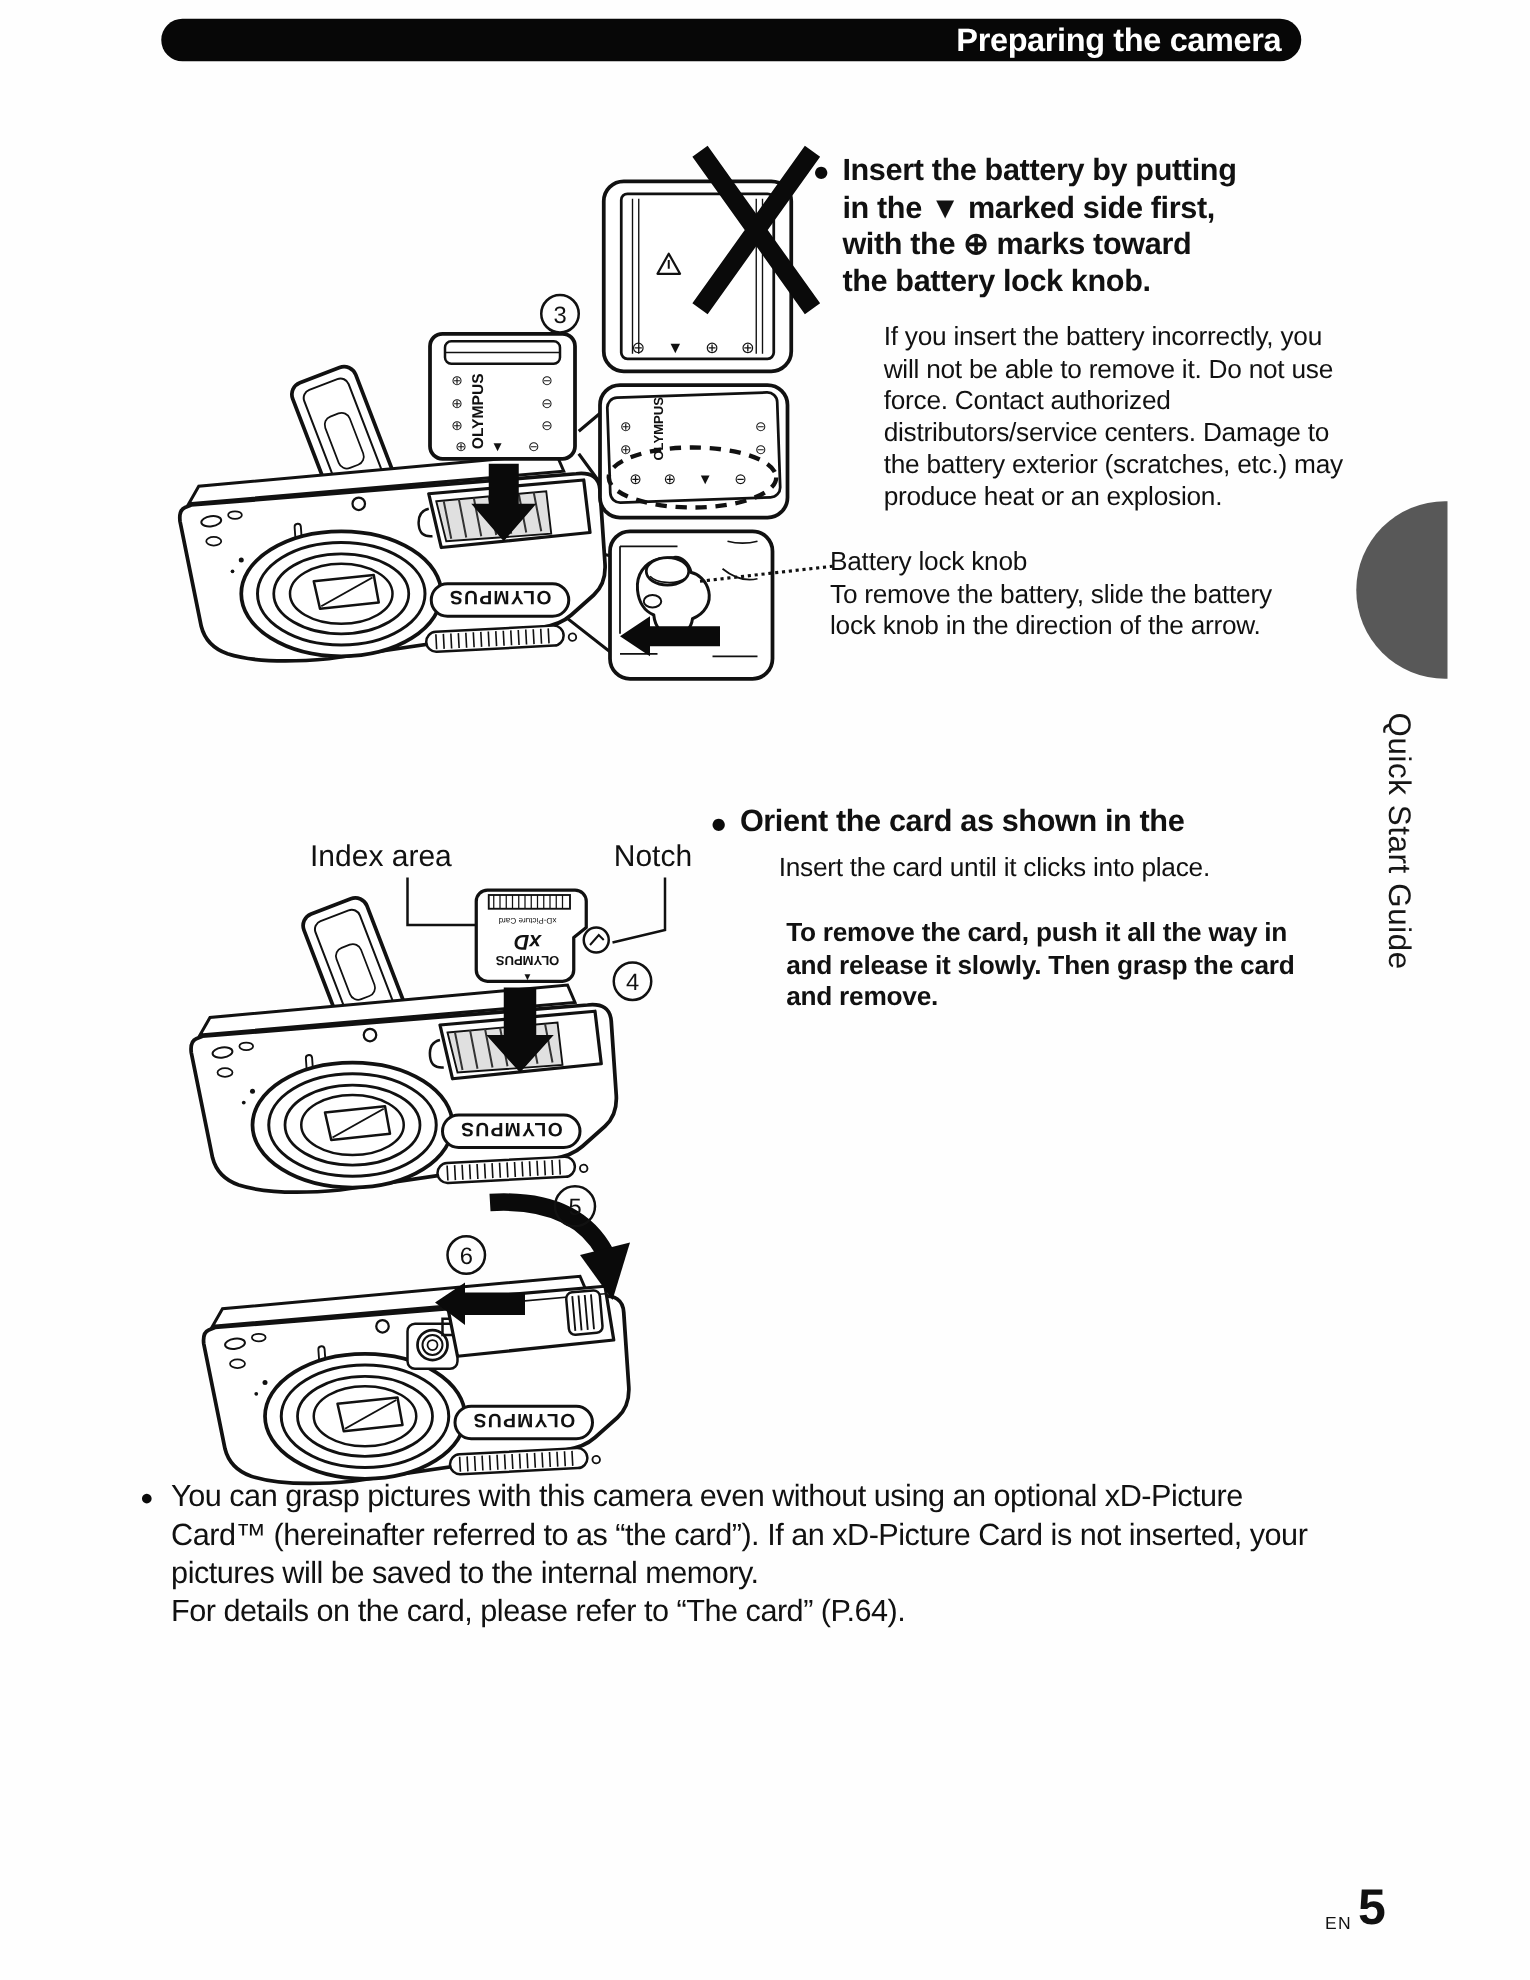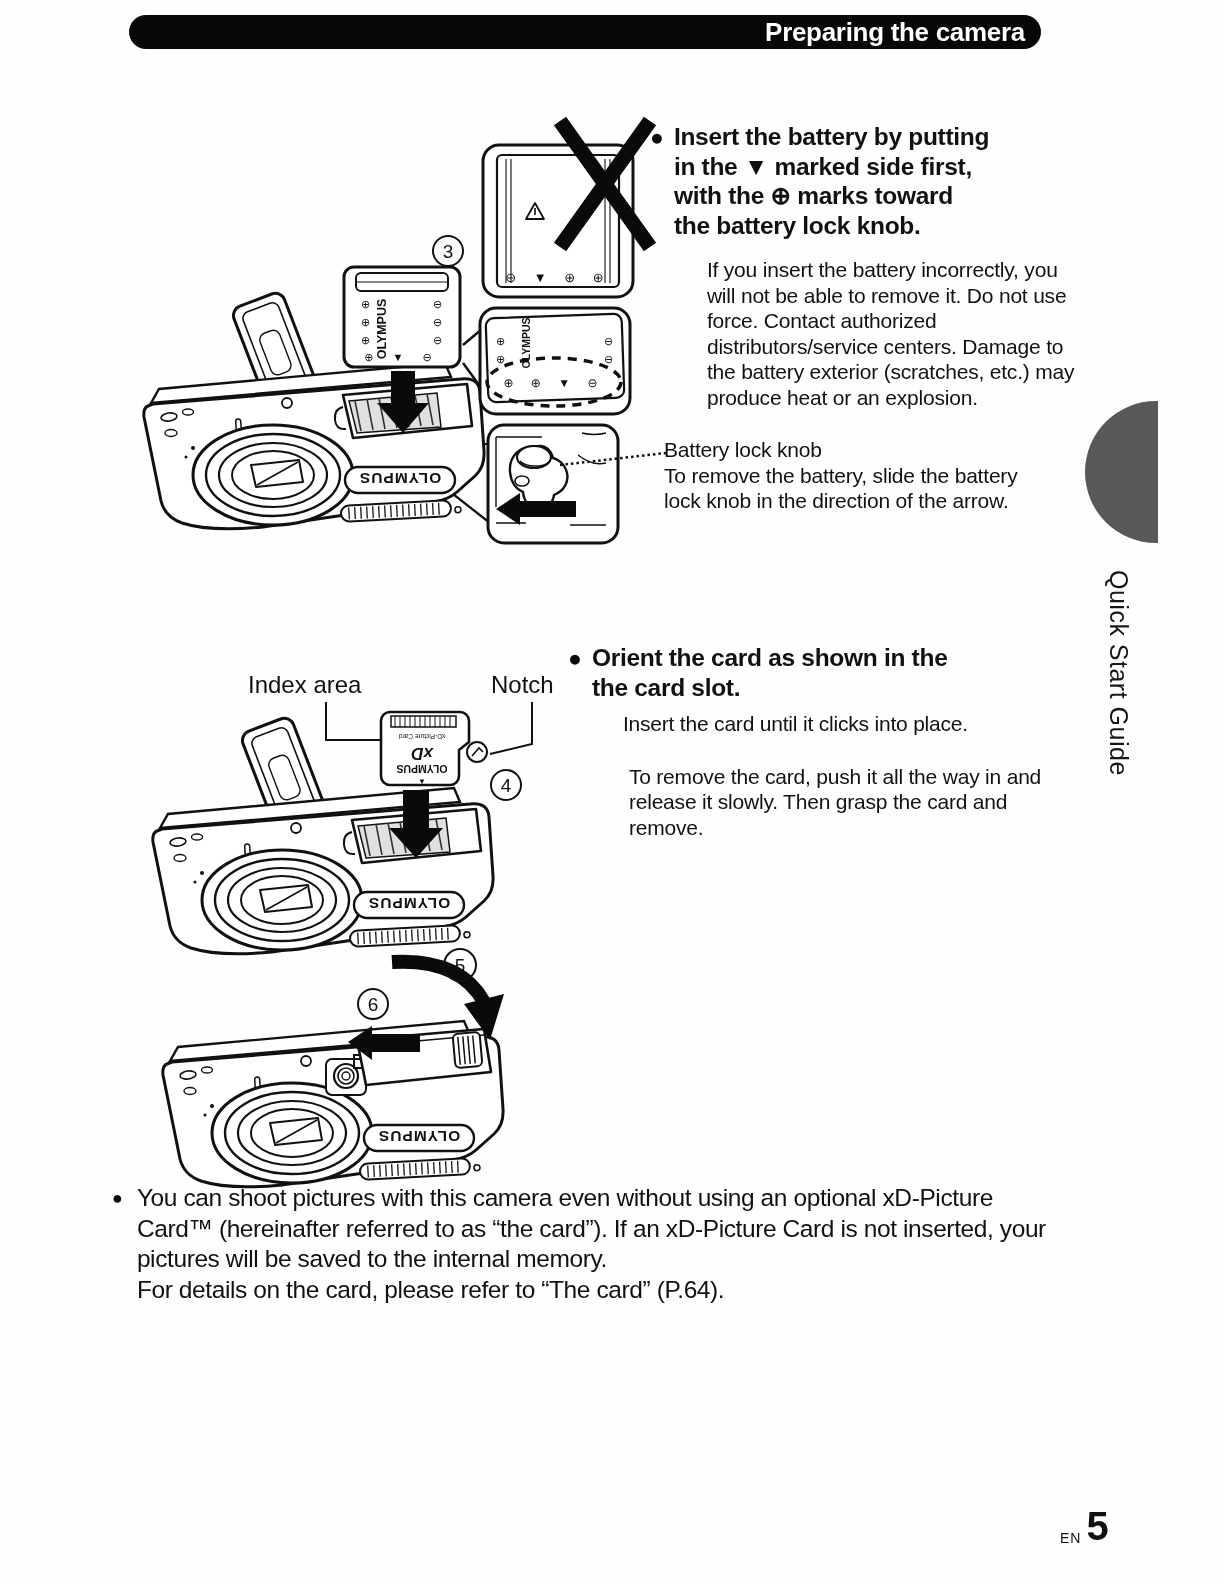--- a/index.html
+++ b/index.html
@@ -11,21 +11,21 @@
   .header-bar .title{color:#fff;font-size:26px;font-weight:bold;letter-spacing:-0.3px;}
   .sec-text{display:flex;}
   .bullet{font-size:23px;line-height:30px;margin-right:10px;color:#0a0a0a;}
   .h-line{font-size:24.5px;font-weight:bold;line-height:29.5px;letter-spacing:-0.3px;white-space:nowrap;}
   .body-text{font-size:21px;line-height:25.5px;letter-spacing:-0.2px;}
   .sec1-text{left:650px;top:122px;width:402px;}
   .sec1-body{margin-left:33px;margin-top:17px;width:372px;}
   .lock-text{left:664px;top:437px;width:382px;}
   .sec2-text{left:568px;top:643px;width:488px;}
   .sec2-body1{margin-left:31px;margin-top:9px;width:456px;}
-  .sec2-body2{margin-left:37px;margin-top:27px;width:442px;}
+  .sec2-body2{margin-left:37px;margin-top:27px;width:442px;font-weight:bold;}
   .note{left:112px;top:1183px;width:960px;display:flex;}
   .note .bullet{font-size:18px;line-height:31px;margin-right:14px;}
   .note-text{font-size:24.5px;line-height:30.5px;letter-spacing:-0.4px;width:912px;}
   .side-tab{left:1085px;top:401px;width:73px;height:142px;background:#585858;border-radius:71px 0 0 71px;}
   .side-label{left:1104px;top:570px;writing-mode:vertical-rl;font-size:25px;letter-spacing:0.5px;color:#161616;}
   .footer{left:1060px;top:1506px;display:flex;align-items:flex-end;}
   .footer .lang{font-size:14px;letter-spacing:1px;margin-bottom:0;margin-right:5px;}
   .footer .pg{font-size:40px;font-weight:bold;line-height:1;}
   svg text{font-family:"Liberation Sans",sans-serif;fill:#111;}
 </style>
@@ -194,21 +194,20 @@
       <circle cx="356" cy="137" r="15" fill="none" stroke="#111" stroke-width="2"></circle>
       <text x="356" y="144" text-anchor="middle" font-size="19">4</text>
     </g>
     <polygon points="253,142 279,142 279,180 293,180 266,210 239,180 253,180" fill="#0a0a0a"></polygon>
   </svg>
 
   <div class="abs sec-text sec2-text">
     <span class="bullet">●</span>
     <div>
       <div class="h-line">Orient the card as shown in the</div>
-      <div class="h-line">the card slot.</div>
       <div class="body-text sec2-body1">Insert the card until it clicks into place.</div>
       <div class="body-text sec2-body2">To remove the card, push it all the way in and release it slowly. Then grasp the card and remove.</div>
     </div>
   </div>
 
   <svg class="abs" style="left:130px;top:940px" width="420" height="255" viewBox="0 0 420 255">
     <use href="#cam-base" x="24" y="3"></use>
     <use href="#cam-cover" x="24" y="3"></use>
     <path d="M262 22 Q330 18 354 62" stroke="#0a0a0a" stroke-width="14" fill="none"></path>
     <polygon points="334,64 374,54 360,100" fill="#0a0a0a"></polygon>
@@ -219,21 +218,21 @@
     </g>
     <g>
       <circle cx="243" cy="64" r="15" fill="none" stroke="#111" stroke-width="2"></circle>
       <text x="243" y="71" text-anchor="middle" font-size="19">6</text>
     </g>
   </svg>
 
   <div class="abs note">
     <span class="bullet">●</span>
     <div class="note-text">
-      <div>You can shoot pictures with this camera even without using an optional xD-Picture Card™ (hereinafter referred to as “the card”). If an xD-Picture Card is not inserted, your pictures will be saved to the internal memory.</div>
+      <div>You can grasp pictures with this camera even without using an optional xD-Picture Card™ (hereinafter referred to as “the card”). If an xD-Picture Card is not inserted, your pictures will be saved to the internal memory.</div>
       <div>For details on the card, please refer to “The card” (P.64).</div>
     </div>
   </div>
 
   <div class="abs side-tab"></div>
   <div class="abs side-label">Quick Start Guide</div>
 
   <div class="abs footer">
     <span class="lang">EN</span>
     <span class="pg">5</span>

